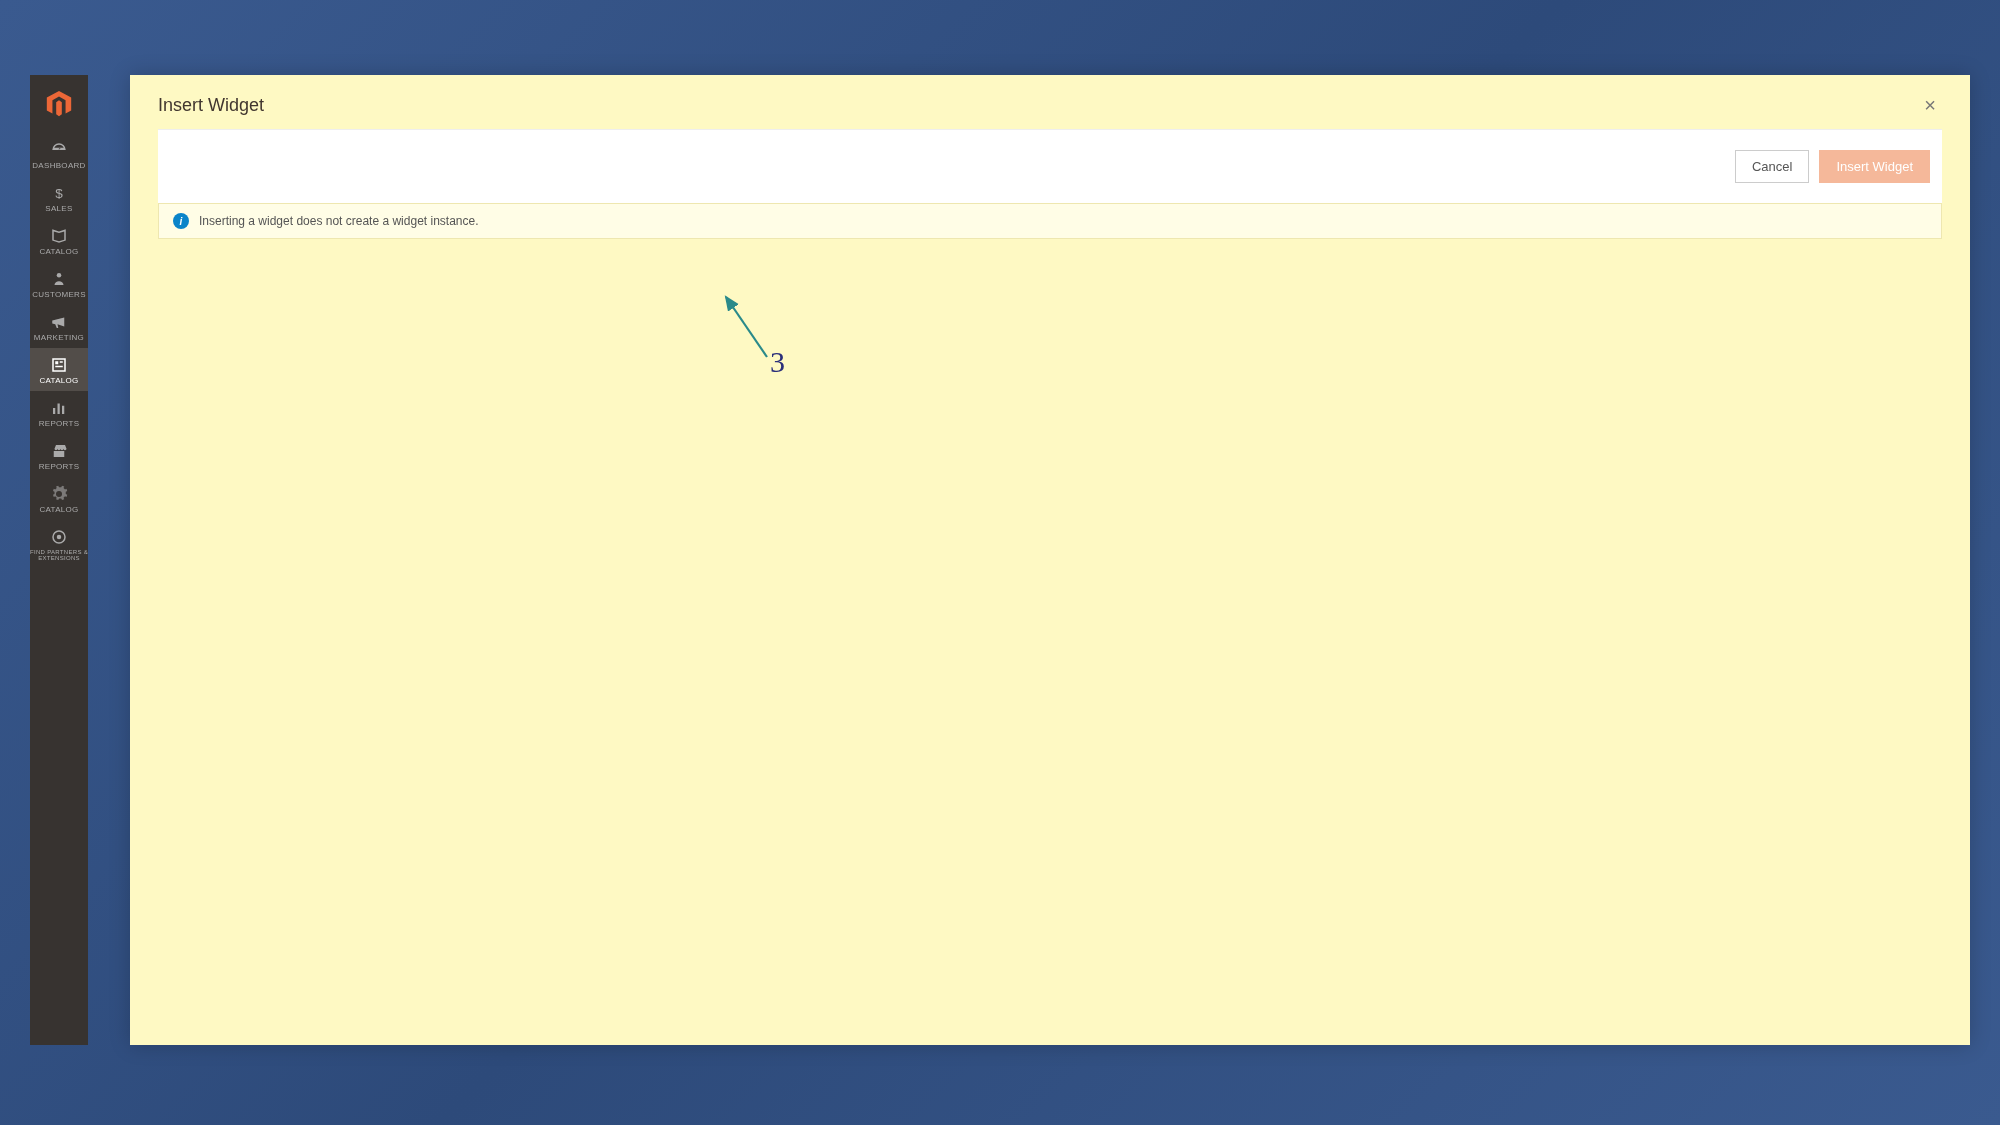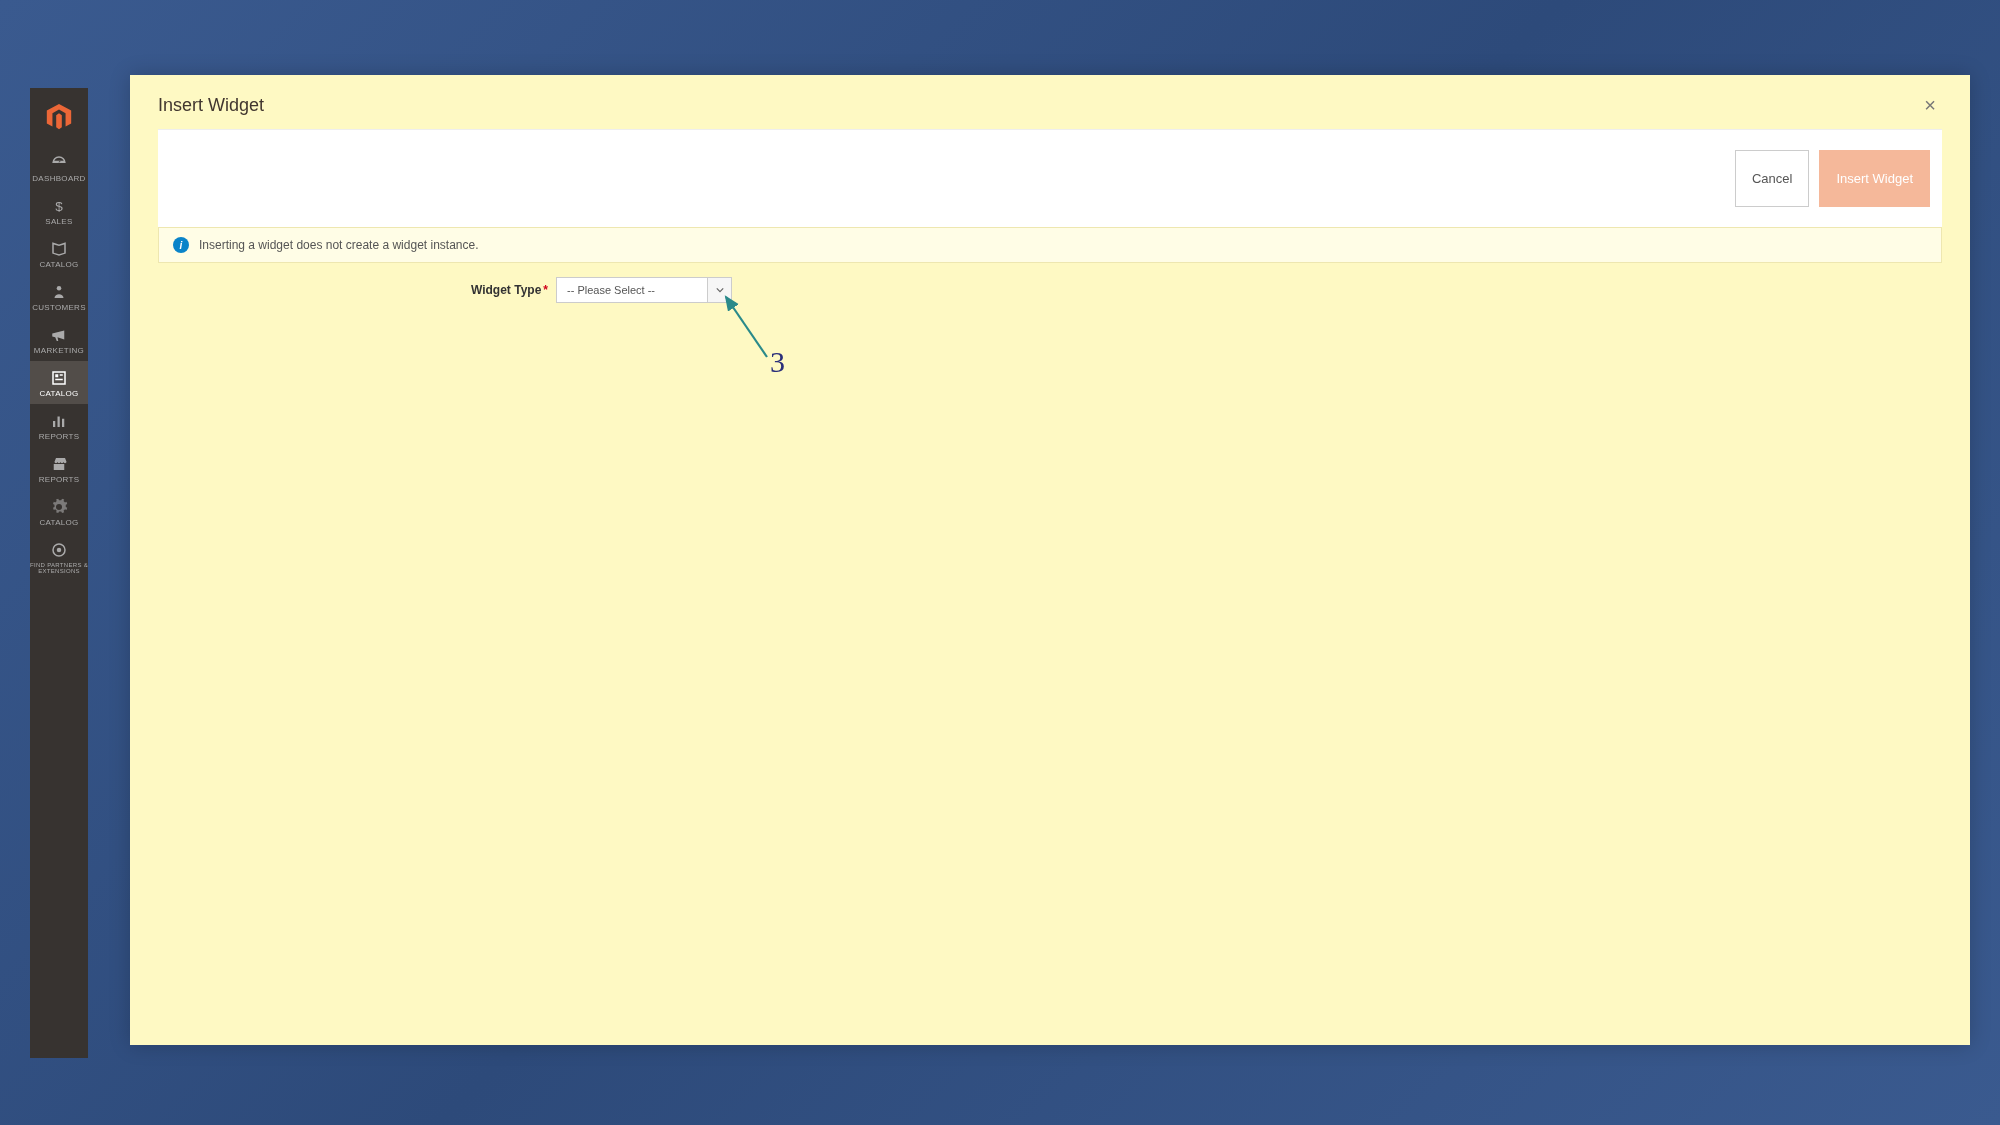--- a/index.html
+++ b/index.html
@@ -20,21 +20,20 @@
   .admin-sidebar {
     position: absolute;
     left: 0; top: 0;
     width: 58px;
     height: 100%;
     background: #373330;
     display: flex;
     flex-direction: column;
     align-items: center;
     padding-top: 4px;
-    margin-top: 13px;
   }
   .admin-logo {
     width: 38px; height: 38px;
     margin: 6px 0 10px;
     display: flex; align-items: center; justify-content: center;
   }
   .nav-item {
     width: 58px;
     text-align: center;
     padding: 8px 0 6px;
@@ -141,21 +140,21 @@
   .modal-actions-row {
     background: #fff;
     border-top: 1px solid #eee;
     margin: 0 28px;
     padding: 20px 12px;
     display: flex;
     justify-content: flex-end;
     gap: 10px;
   }
   .btn {
-    padding: 20px 16px;
+    padding: 8px 16px;
     font-size: 13px;
     border: 1px solid #ccc;
     background: #fff;
     cursor: pointer;
     color: #555;
   }
   .btn-primary {
     background: #f5b89a;
     border-color: #f5b89a;
     color: #fff;
@@ -328,35 +327,20 @@
     <div class="modal-actions-row">
       <button class="btn">Cancel</button>
       <button class="btn btn-primary">Insert Widget</button>
     </div>
 
     <div class="info-banner">
       <span class="info-icon">i</span>
       <span>Inserting a widget does not create a widget instance.</span>
     </div>
 
-    <div class="form-area">
-      <div class="form-row">
-        <div class="form-label-wrap">
-          <span>Widget Type</span><span class="req-star">*</span>
-        </div>
-        <div class="select-wrap">
-          <div class="select-display">-- Please Select --</div>
-          <div class="select-caret">
-            <svg width="8" height="8" viewBox="0 0 10 10">
-                <path d="M1 3l4 4 4-4" stroke="#666" stroke-width="1.5" fill="none"></path>
-              </svg>
-          </div>
-        </div>
-      </div>
-    </div>
 
     <svg class="annot-arrow" style="left:582px; top:212px;" width="70" height="90">
       <defs>
         <marker id="ah" markerWidth="8" markerHeight="8" refX="6" refY="3" orient="auto">
           <path d="M0,0 L7,3 L0,6 Z" fill="#2a8a8a"></path>
         </marker>
       </defs>
       <line x1="55" y1="70" x2="14" y2="10" stroke="#2a8a8a" stroke-width="2.2" marker-end="url(#ah)"></line>
     </svg>
     <div class="annot-num" style="left:640px; top:270px;">3</div>

